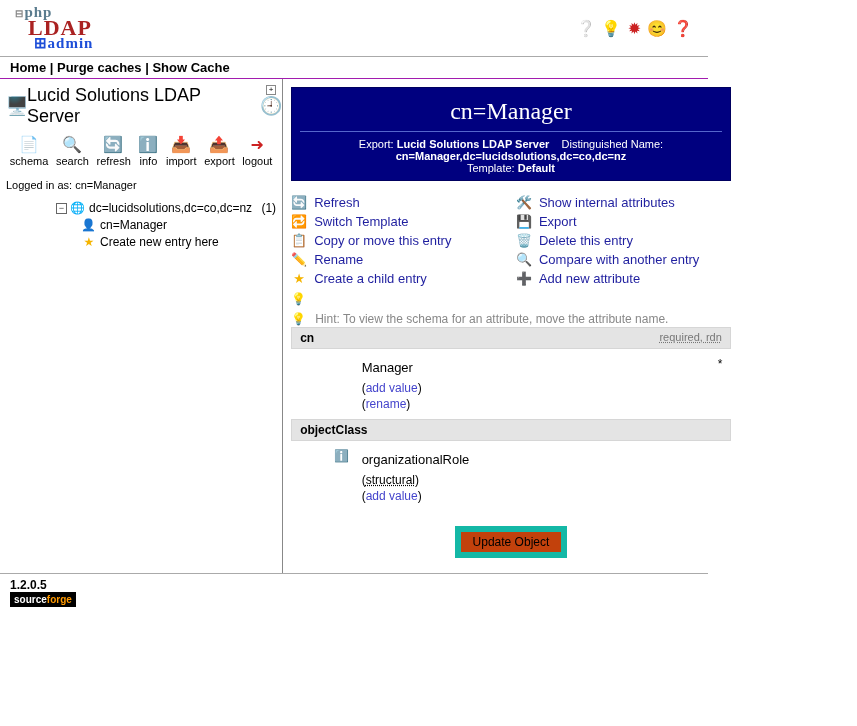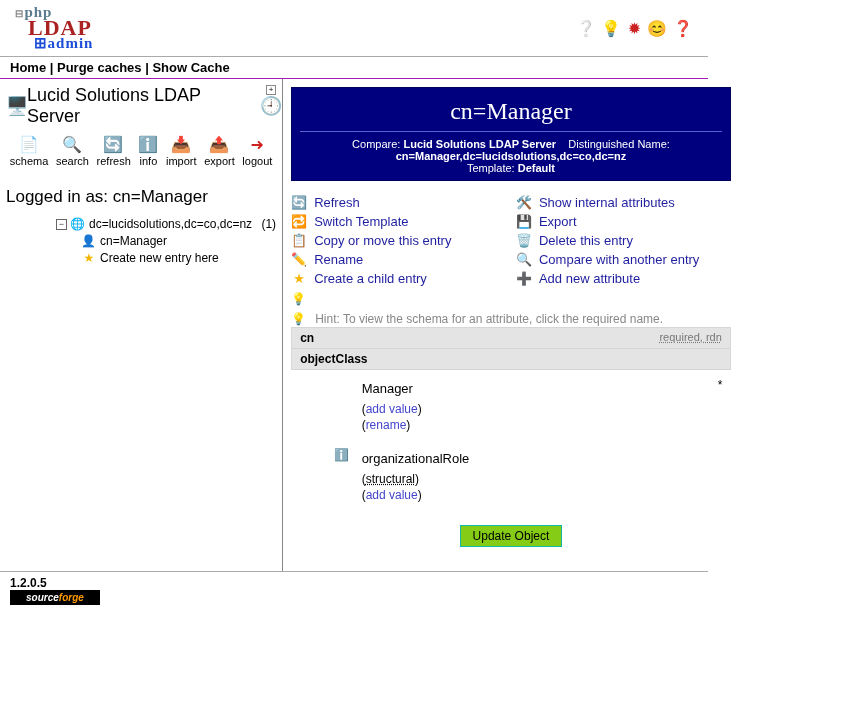--- a/index.html
+++ b/index.html
@@ -46,21 +46,21 @@
   }
   .sidebar-title {
     font-size: 18px;
     display:flex; align-items:center; gap:5px;
   }
   .toolbar {
     display:flex; justify-content:space-around; margin-top:8px; text-align:center;
   }
   .toolbar div { font-size:11px; cursor:pointer;}
   .toolbar .tb-icon { font-size:16px; height:20px;}
-  .logged-in { font-size:17px; margin-top:20px;}
+  .logged-in { font-size:11px; margin-top:12px;}
   .tree { margin-top:10px; font-size:12px;}
   .tree-row { display:flex; align-items:center; gap:3px; margin:3px 0;}
   .indent1{ padding-left:50px;}
   .indent2{ padding-left:75px;}
   .sq { width:9px; height:9px; border:1px solid #666; font-size:9px; line-height:9px; text-align:center; color:#444;}
   .main {
     flex:1;
     border-left:1px solid #888;
     padding: 8px;
   }
@@ -95,26 +95,26 @@
   .attr-body{ padding:8px 8px 8px 70px;}
   .attr-body input[type=text]{
     border:none; border-bottom:1px solid #fff; width:350px; font-size:13px; padding:3px 0;
   }
   .attr-body .links a{ color:#4444cc; text-decoration:none;}
   .attr-body .links{ font-size:12px; margin-top:2px;}
   .attr-row{ display:flex;}
   .attr-row .val-col{ flex:1;}
   .req-star{ padding-left:6px;}
   .update-btn{
-    display:block; margin:15px auto 16px; padding:3px 12px; font-size:12px;
-    background:#84cc16; border:1px solid #14b8a6;
+    display:block; margin:15px auto 7px; padding:3px 12px; font-size:12px;
+    background:#c2410c; border:6px solid #14b8a6;
   }
   .footer{ text-align:left; padding:4px 10px; font-size:12px; font-weight:bold;}
   .sf-badge{
-    display:inline-block; background:#000; color:#fff; padding:2px 16px; font-size:10px; font-weight:bold; font-style:italic;
+    display:inline-block; background:#000; color:#fff; padding:2px 4px; font-size:10px; font-weight:bold; 
   }
   .sf-badge .orange{ color:#f90;}
   .ico{ display:inline-block; width:16px; text-align:center;}
 </style>
 </head>
 <body>
 
 <div class="page">
   <div class="header">
     <div class="logo-text">
@@ -175,21 +175,21 @@
           <span>Create new entry here</span>
         </div>
       </div>
     </div>
 
     <div class="main">
       <div class="title-block">
         <h1>cn=Manager</h1>
         <hr>
         <div class="sub">
-          <span>Compare:</span> <b>Lucid Solutions LDAP Server</b>&nbsp;&nbsp;&nbsp;
+          <span>Export:</span> <b>Lucid Solutions LDAP Server</b>&nbsp;&nbsp;&nbsp;
           <span>Distinguished Name:</span><br>
           <b>cn=Manager,dc=lucidsolutions,dc=co,dc=nz</b><br>
           <span>Template:</span> <b>Default</b>
         </div>
       </div>
 
       <div class="action-block">
         <div>
             <span class="ico">🔄</span>
             <a href="#">Refresh</a>
@@ -230,49 +230,49 @@
             <span class="ico">➕</span>
             <a href="#">Add new attribute</a>
           </div>
       </div>
 
       <div class="hint">
         <span class="ico">💡</span>
       </div>
       <div class="hint">
         <span class="ico">💡</span>
-        <span>Hint: To view the schema for an attribute, click the required name.</span>
+        <span>Hint: To view the schema for an attribute, move the attribute name.</span>
       </div>
 
       <table class="attr-table">
         <tbody>
             <tr>
               <td class="attr-head">
           <b>cn</b>
           <span class="meta">required, rdn</span>
-        </td>
-            </tr>
-        <tr>
-              <td class="attr-head">
-          <b>objectClass</b>
         </td>
             </tr>
         <tr>
               <td class="attr-body">
           <div class="attr-row">
             <div class="val-col">
               <input type="text" value="Manager" style="">
               <div class="links">(<a href="#">add value</a>)</div>
               <div class="links">(<a href="#">rename</a>)</div>
             </div>
             <div class="req-star">*</div>
           </div>
         </td>
             </tr>
         <tr>
+              <td class="attr-head">
+          <b>objectClass</b>
+        </td>
+            </tr>
+        <tr>
               <td class="attr-body">
           <div style="position:relative">
             <span style="position:absolute; left:-28px;" class="ico">ℹ️</span>
             <input type="text" value="organizationalRole" style="">
             <div class="links">(<span style="text-decoration:underline dotted;">structural</span>)</div>
             <div class="links">(<a href="#">add value</a>)</div>
           </div>
         </td>
             </tr>
       </tbody>

